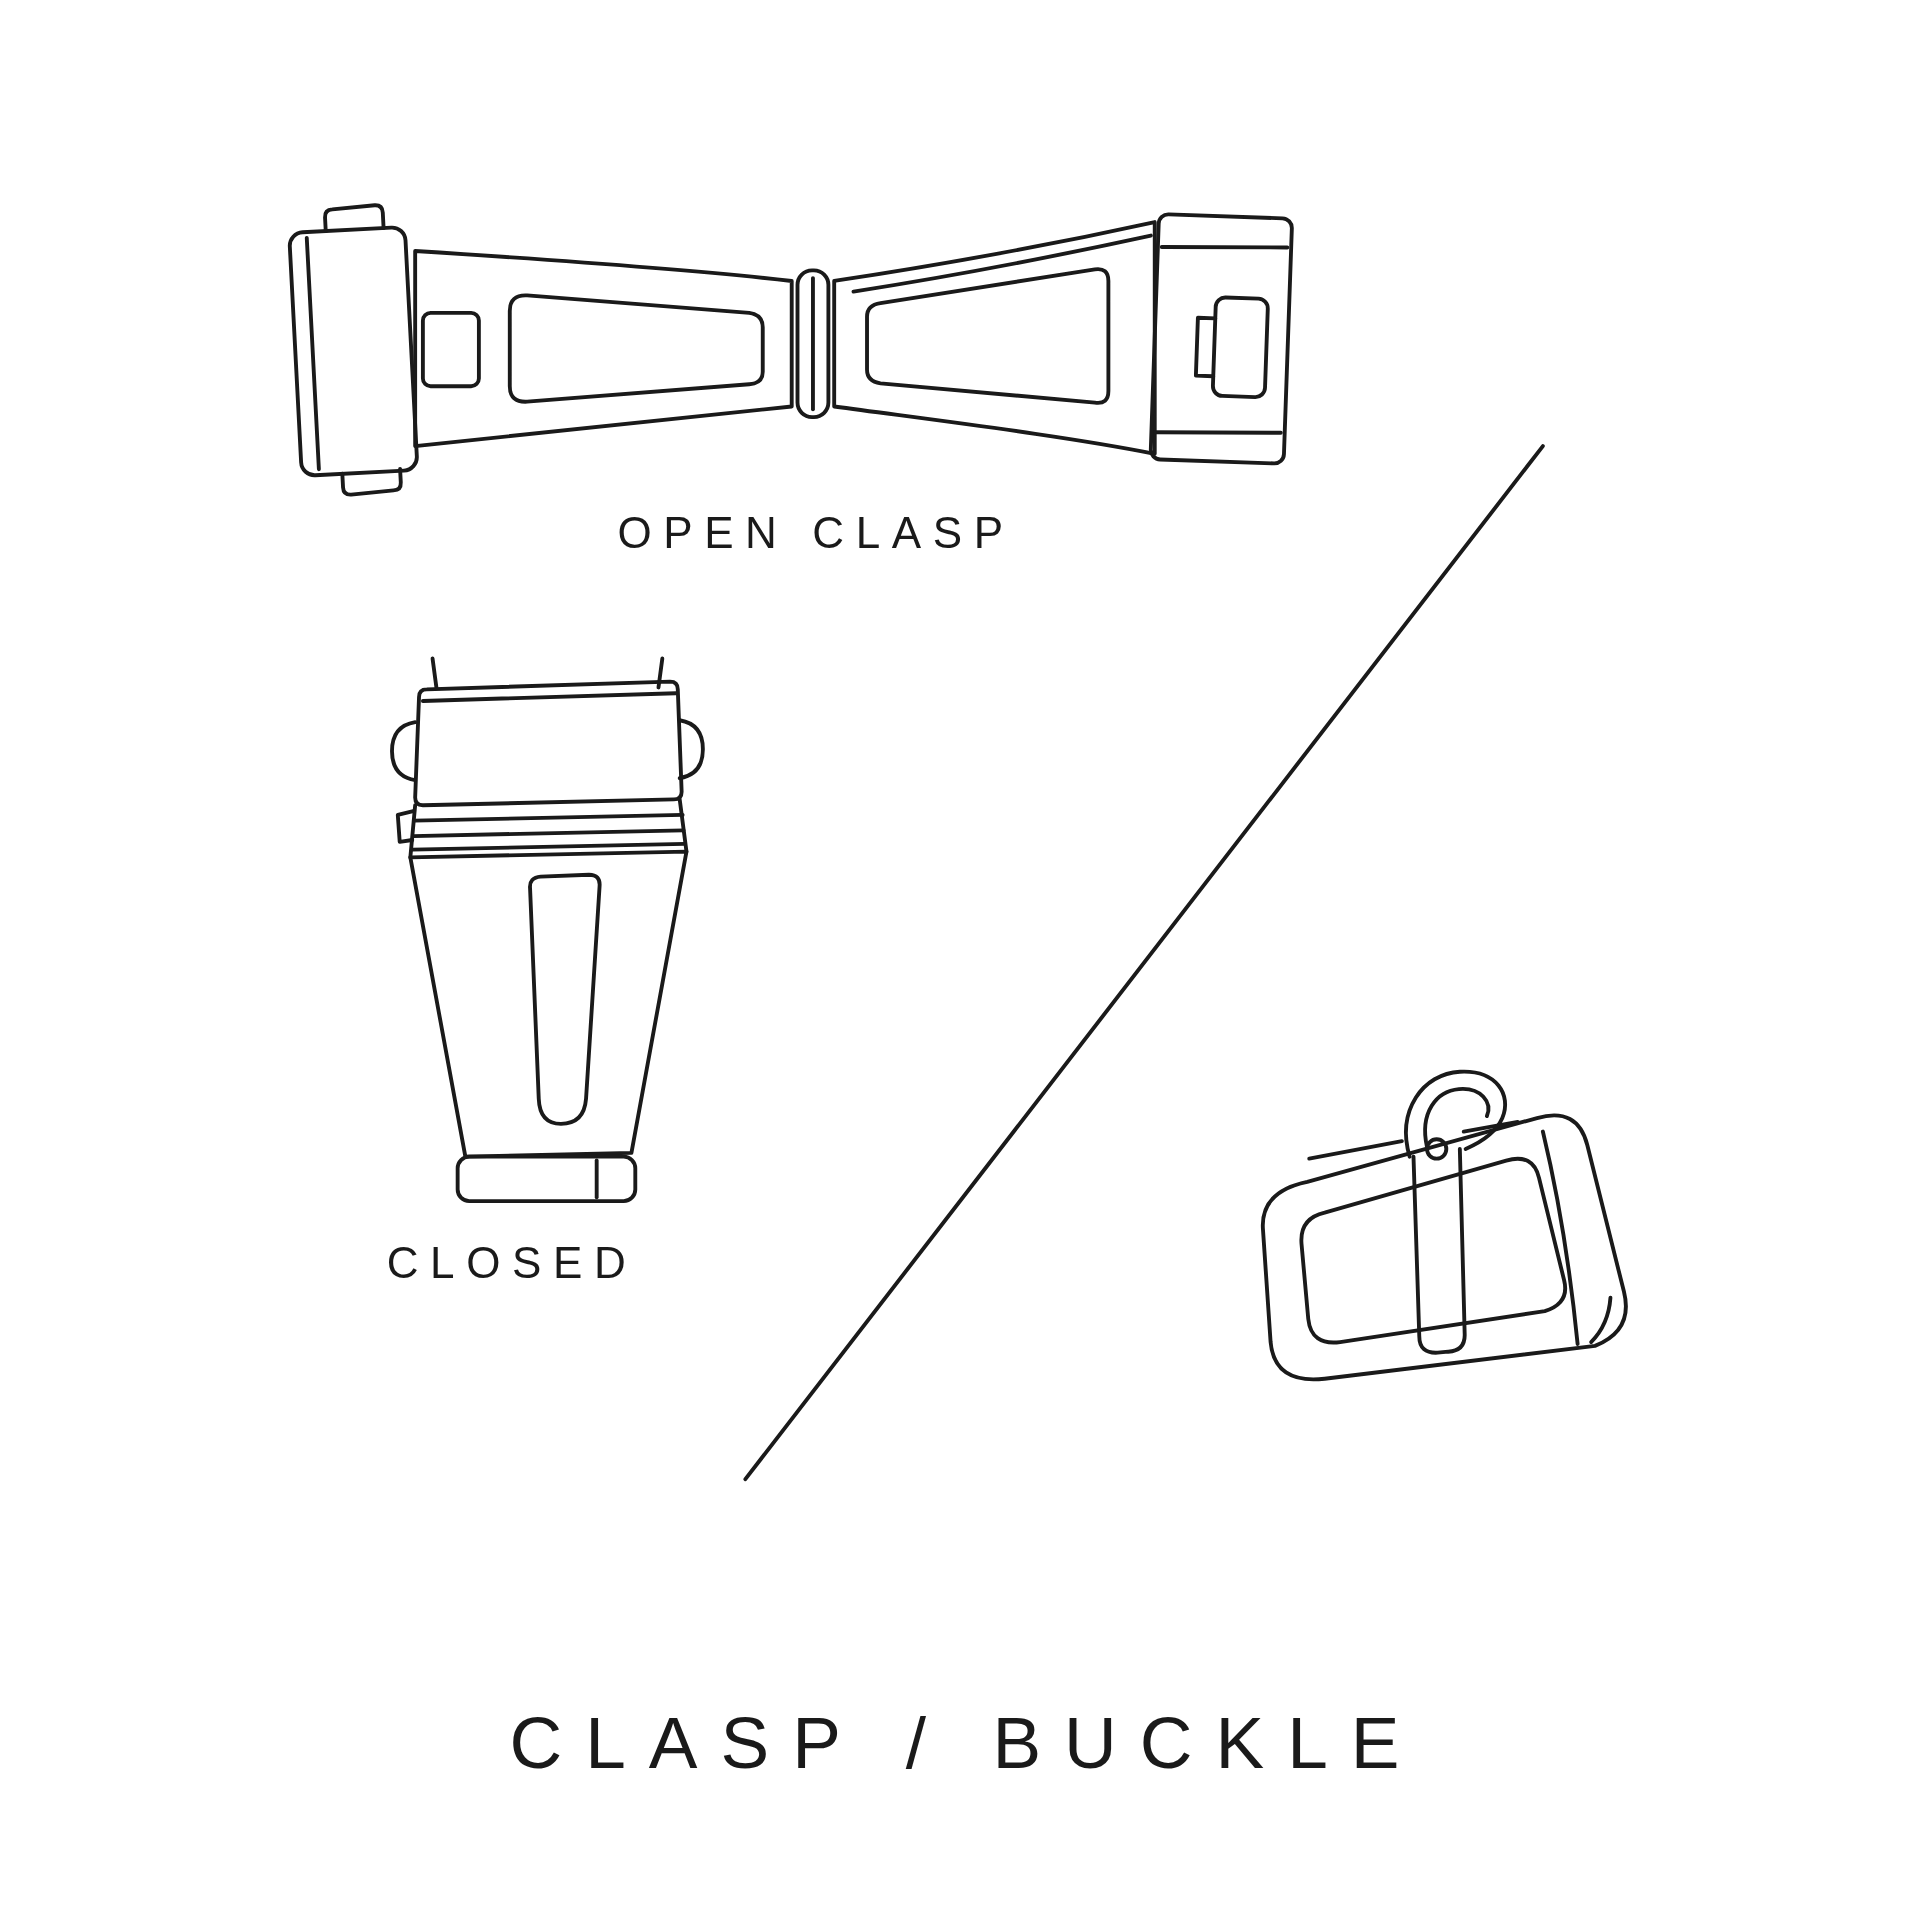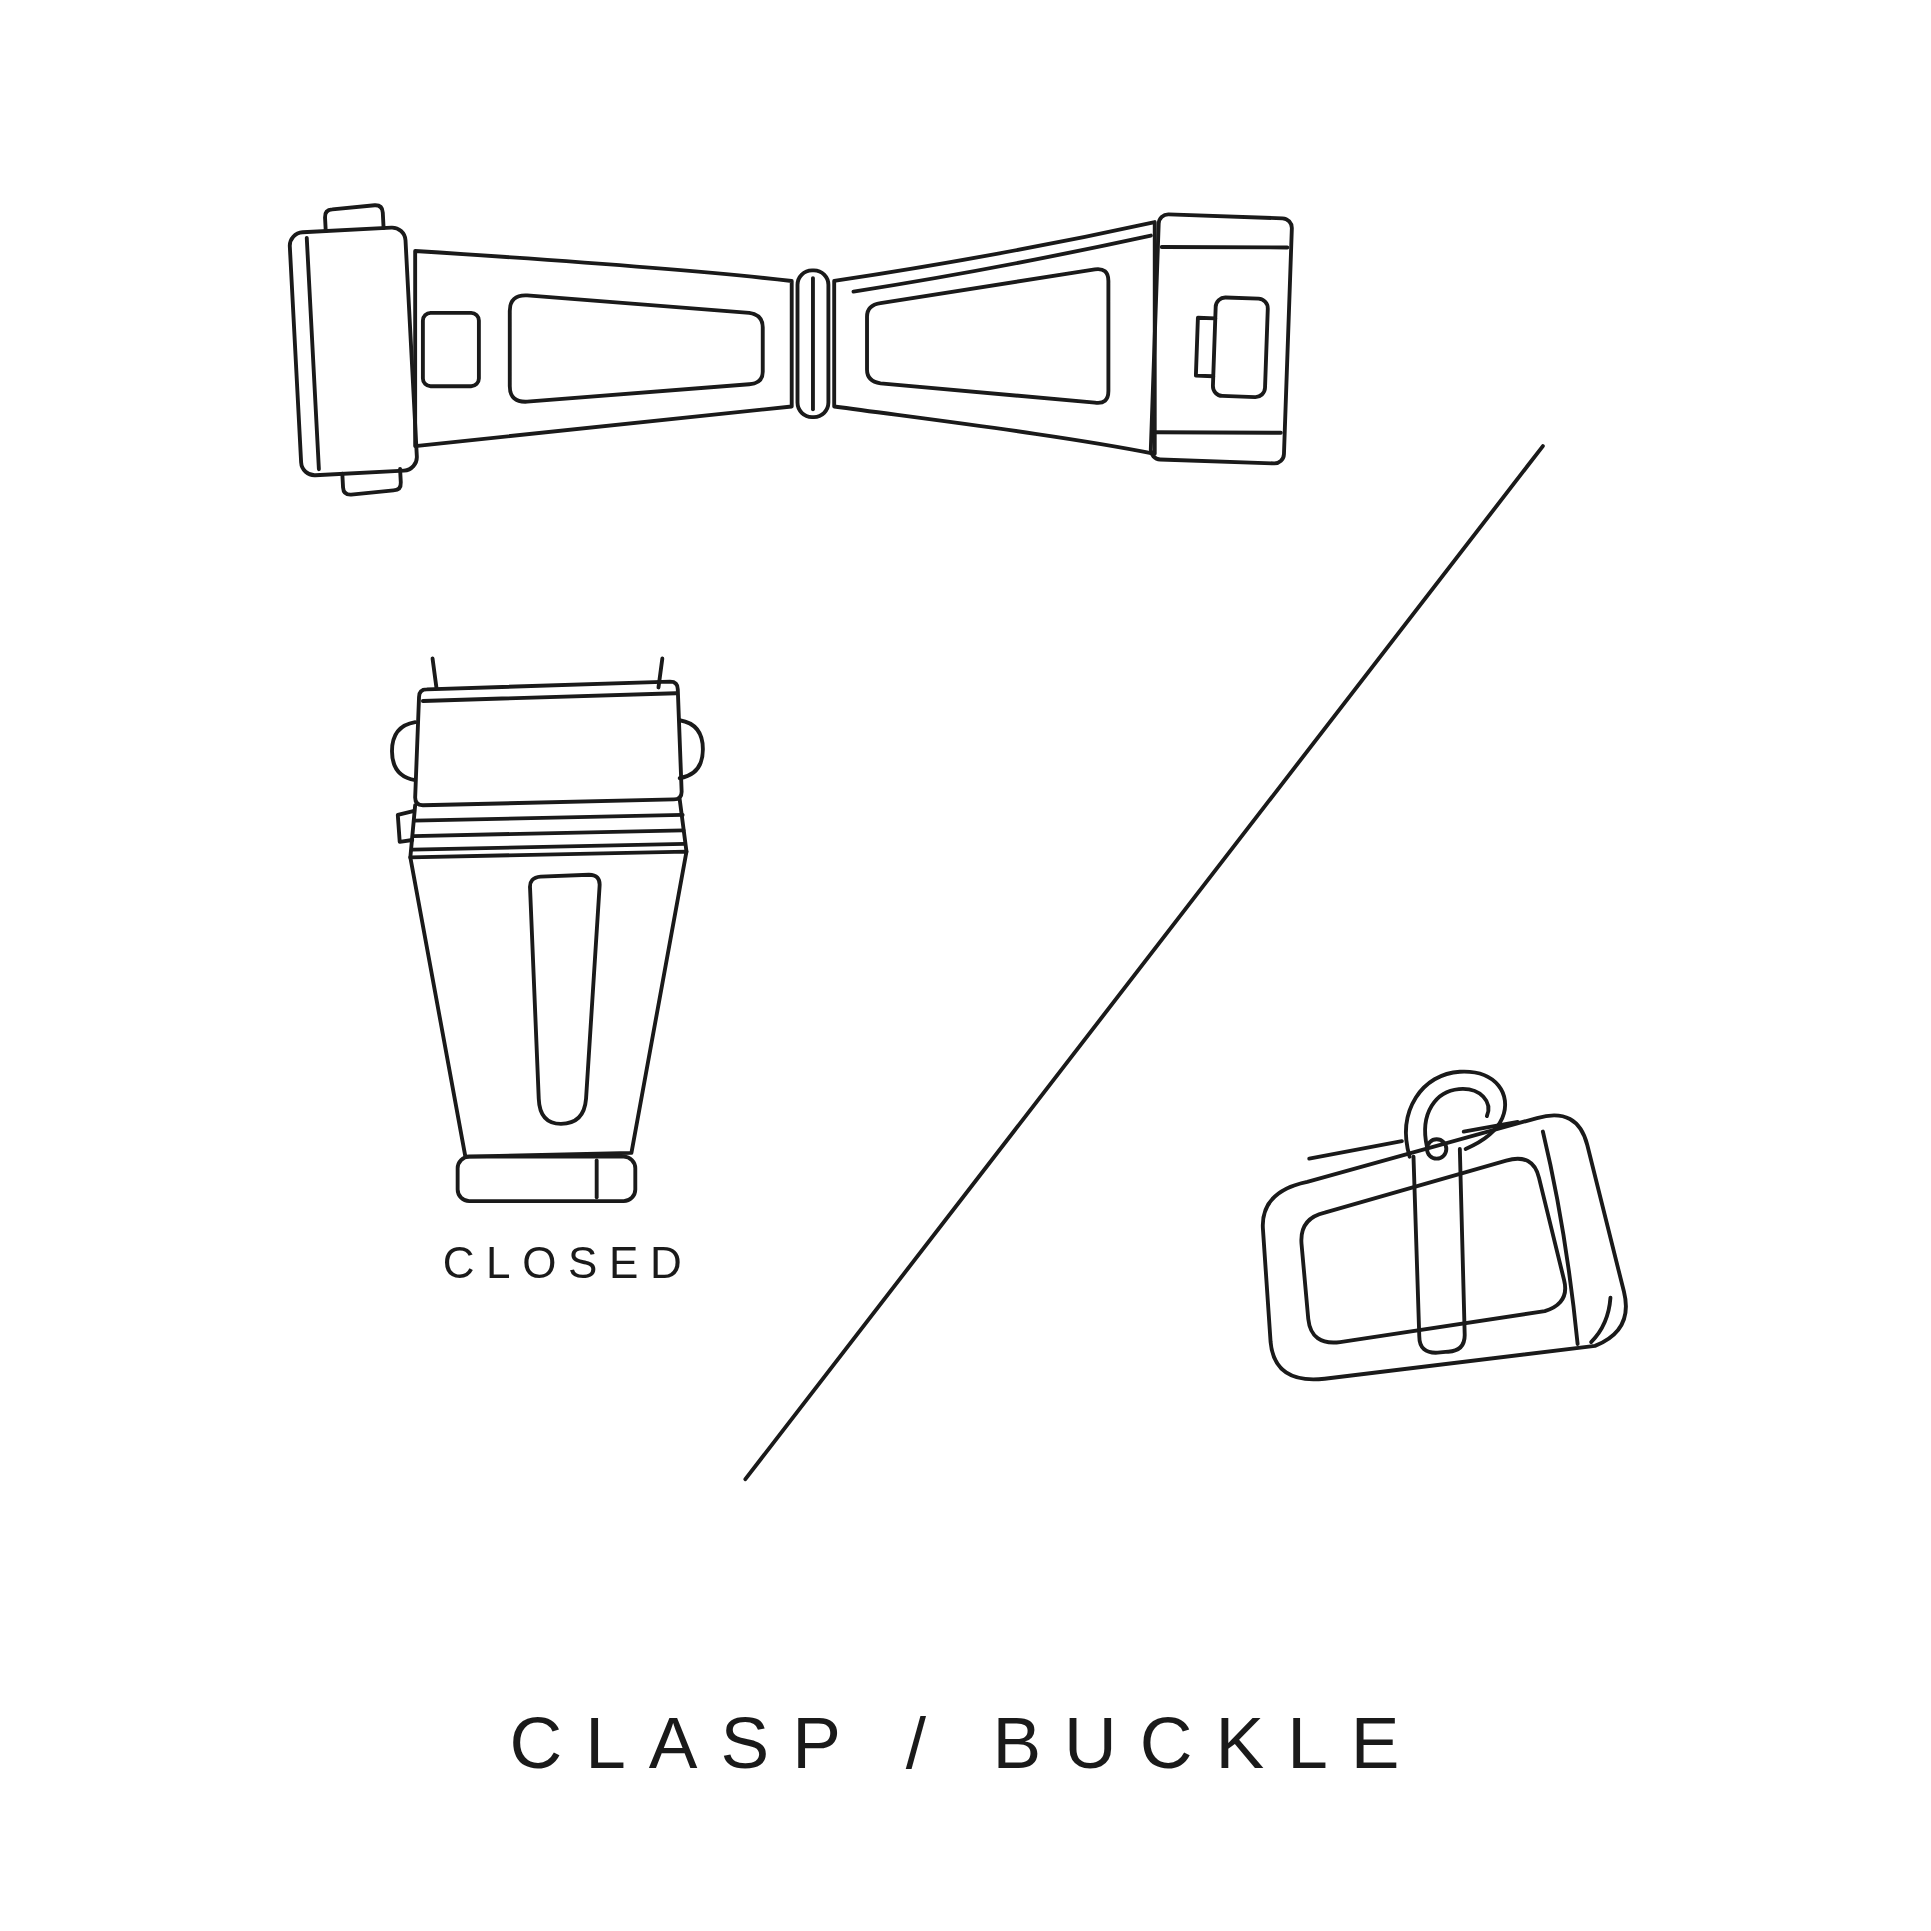--- a/index.html
+++ b/index.html
@@ -34,21 +34,21 @@
   .label {
     position: absolute;
     transform: translateX(-50%);
     color: var(--line-color);
     font-size: 44px;
     font-weight: 500;
     letter-spacing: 11.6px;
     white-space: nowrap;
   }
   .label-open-clasp { left: 816px; top: 508px; }
-  .label-closed     { left: 568px; top: 1238px; }
+  .label-closed     { left: 512px; top: 1238px; }
   .page-title {
     position: absolute;
     left: 966px; top: 1701px;
     transform: translateX(-50%);
     color: var(--line-color);
     font-size: 73px;
     font-weight: 400;
     letter-spacing: 23px;
     white-space: nowrap;
   }
@@ -119,17 +119,18 @@
       <path d="M 1372 1256 L 1560 1202 Q 1588 1194 1594 1220 L 1620 1326 Q 1626 1350 1600 1358 L 1388 1390 Q 1358 1394 1355 1366 L 1348 1288 Q 1346 1262 1372 1256 Z"></path>
       <line x1="1356" y1="1200" x2="1452" y2="1182"></line>
       <line x1="1516" y1="1172" x2="1572" y2="1162"></line>
       <circle cx="1488" cy="1190" r="10"></circle>
       <path d="M 1460 1198 C 1446 1150 1474 1112 1512 1110 C 1550 1108 1566 1134 1556 1158 C 1549 1174 1532 1184 1518 1190"></path>
       <path d="M 1478 1188 C 1470 1152 1488 1130 1511 1128 C 1534 1126 1546 1142 1540 1156"></path>
       <path d="M 1464 1198 L 1470 1384 Q 1470 1402 1489 1401 L 1500 1400 Q 1518 1399 1517 1381 L 1512 1190"></path>
     </g>
   </svg>
 
+  <div class="label label-open-clasp">OPEN CLASP</div>
   <div class="label label-closed">CLOSED</div>
   <div class="page-title">CLASP / BUCKLE</div>
 
 </div>
 
 
 </body></html>

